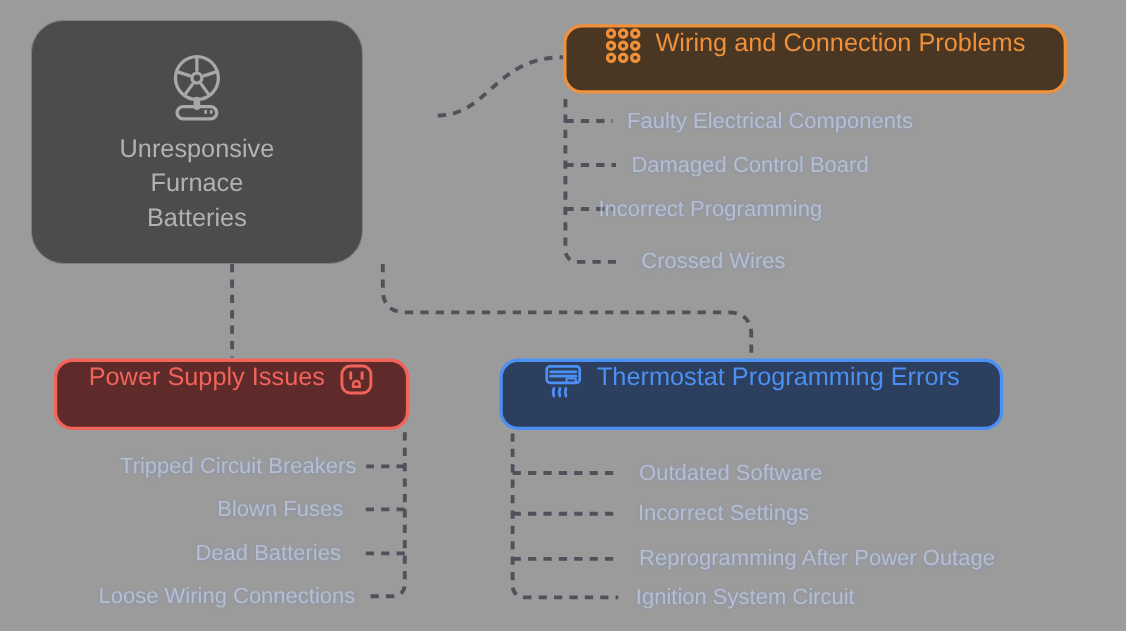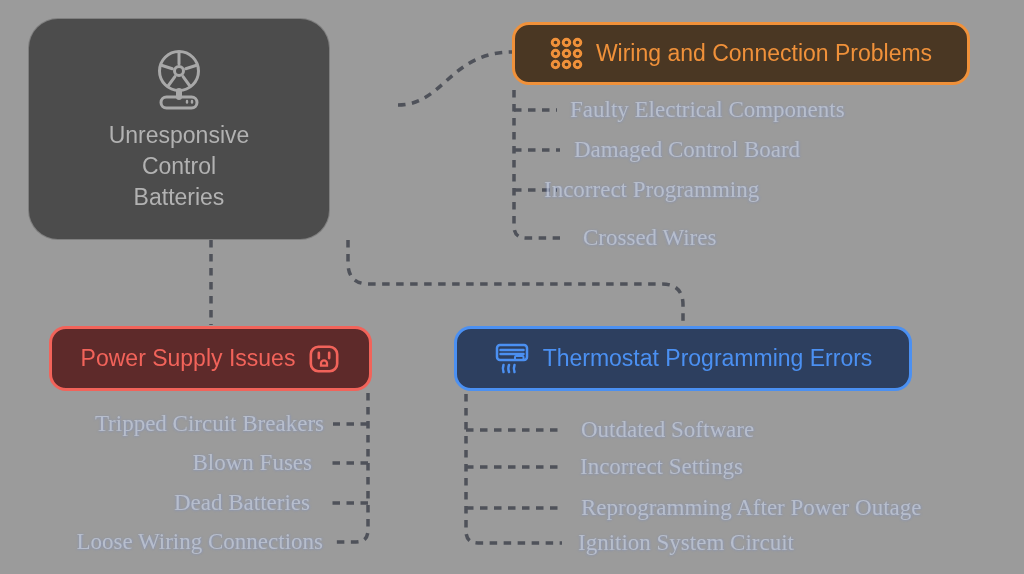--- a/index.html
+++ b/index.html
@@ -23,34 +23,34 @@
   }
   .root-node .icon{color:#a8a8a8;line-height:0;margin-bottom:8px;}
   .root-title{color:var(--root-fg,#b2b2b2);font-size:23px;line-height:31px;text-align:center;}
 
   
   .branch-node{
     position:absolute;box-sizing:border-box;border-radius:17px;
     border:3px solid var(--accent);
     background:var(--bg);
     color:var(--accent);
-    display:flex;align-items:center;justify-content:center;gap:13px;
+    display:flex;justify-content:center;gap:13px;
     font-size:23px;cursor:pointer;white-space:nowrap;
   }
   .branch-node .icon{line-height:0;flex:0 0 auto;}
   #node-wiring{left:512px;top:22px;width:458px;height:63px;}
   #node-power{left:49px;top:326px;width:323px;height:65px;}
   #node-programming{left:454px;top:326px;width:458px;height:65px;}
 
   
   .child-item{
-    position:absolute;height:30px;line-height:30px;font-size:23px;
+    position:absolute;height:30px;line-height:30px;font-size:20px;
     color:rgba(210,217,229,.58);
     text-shadow:1px 0 2px rgba(110,145,235,.28), -1px 1px 2px rgba(110,145,235,.18);
-    white-space:nowrap;cursor:pointer;font-family:Liberation Serif, serif;
+    white-space:nowrap;cursor:pointer;
   }
   .child-item.align-right{text-align:right;}
 </style>
 </head>
 <body>
 
 <div id="stage" style="--canvas: #9b9b9b; --root-bg: #4c4c4c; --root-fg: #b2b2b2;">
 
   <svg class="connectors" width="1024" height="574" viewBox="0 0 1024 574" aria-hidden="true">
     <path d="M 398 105 C 444 105 450 52 512 52" stroke="#4f525a"></path>
@@ -80,21 +80,21 @@
         <line x1="25.9" y1="30.7" x2="19.1" y2="40"></line>
         <line x1="34.1" y1="30.7" x2="40.9" y2="40"></line>
         <line x1="36.7" y1="22.8" x2="47.6" y2="19.3"></line>
         <line x1="30" y1="45" x2="30" y2="51" stroke-width="6"></line>
         <rect x="12" y="51" width="36" height="11" rx="5.5"></rect>
         <line x1="38" y1="55" x2="38" y2="56.5" stroke-width="2.4"></line>
         <line x1="43" y1="55" x2="43" y2="56.5" stroke-width="2.4"></line>
       </svg>
     </span>
     <div class="root-title">Unresponsive</div>
-    <div class="root-title">Control</div>
+    <div class="root-title">Furnace</div>
     <div class="root-title">Batteries</div>
   </div>
 
   <div class="branch-node" id="node-wiring" style="--accent: #f0913a; --bg: #4a3723;">
     <span class="icon">
       <svg width="33" height="33" viewBox="0 0 36 36" fill="none" stroke="currentColor" stroke-width="3.2">
         <circle cx="6" cy="6" r="3.6"></circle>
           <circle cx="18" cy="6" r="3.6"></circle>
           <circle cx="30" cy="6" r="3.6"></circle>
         <circle cx="6" cy="18" r="3.6"></circle>

